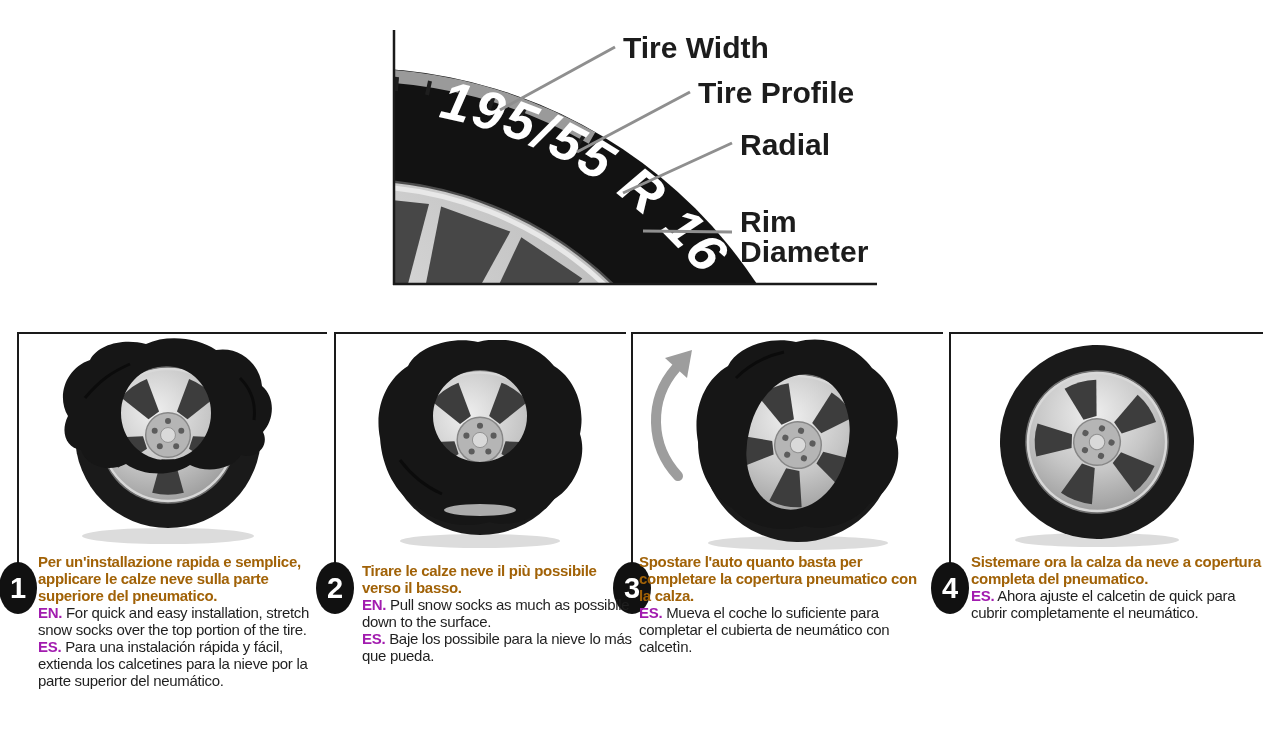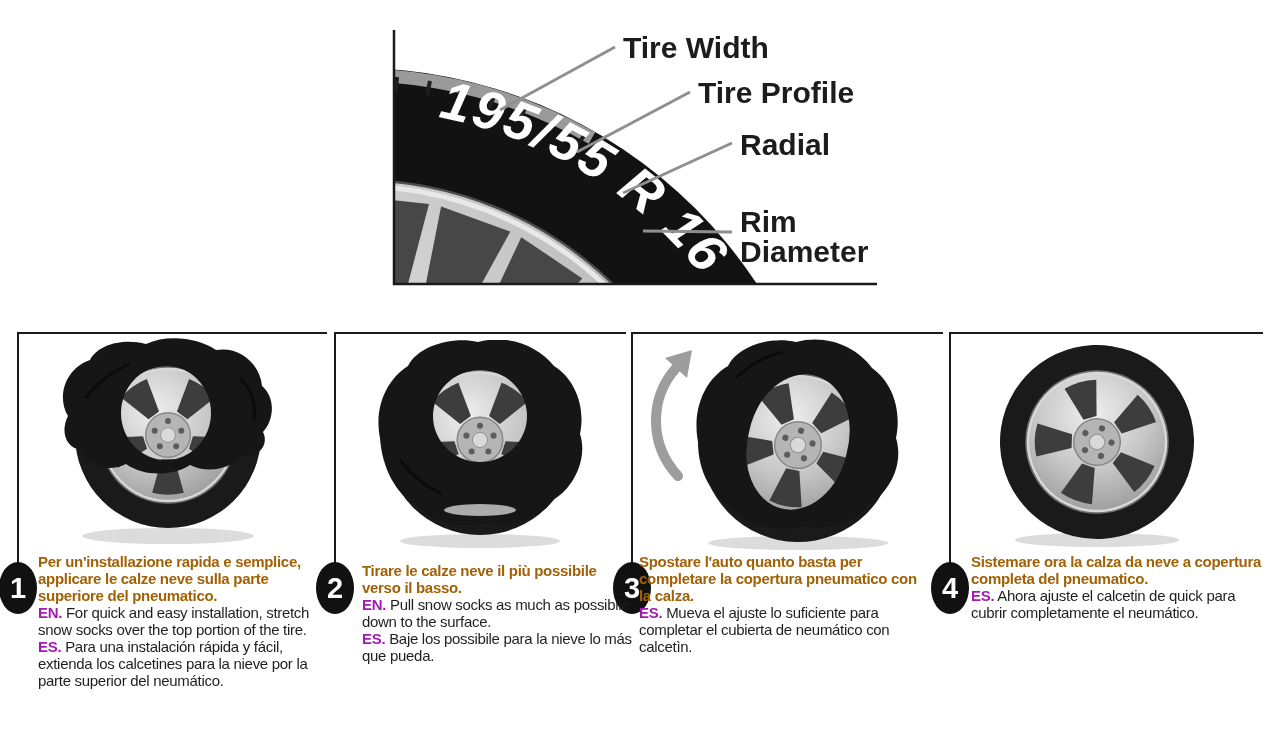--- a/index.html
+++ b/index.html
@@ -186,21 +186,21 @@
   </div>
 
   <div class="steptext" style="left:362px;top:562px;width:270px;">
     <p class="it">Tirare le calze neve il più possibile verso il basso.</p>
     <p><b>EN.</b> <span>Pull snow socks as much as possibile down to the surface.</span></p>
     <p><b>ES.</b> <span>Baje los possibile para la nieve lo más que pueda.</span></p>
   </div>
 
   <div class="steptext" style="left:639px;top:553px;width:283px;">
     <p class="it">Spostare l'auto quanto basta per completare la copertura pneumatico con la calza.</p>
-    <p><b>ES.</b> <span>Mueva el ajuste lo suficiente para completar el cubierta de neumático con calcetìn.</span></p>
+    <p><b>ES.</b> <span>Mueva el coche lo suficiente para completar el cubierta de neumático con calcetìn.</span></p>
   </div>
 
   <div class="steptext" style="left:971px;top:553px;width:292px;">
     <p class="it">Sistemare ora la calza da neve a copertura completa del pneumatico.</p>
     <p><b>ES.</b> <span>Ahora ajuste el calcetin de quick para cubrir completamente el neumático.</span></p>
   </div>
 
 </div>
 
 </body></html>

